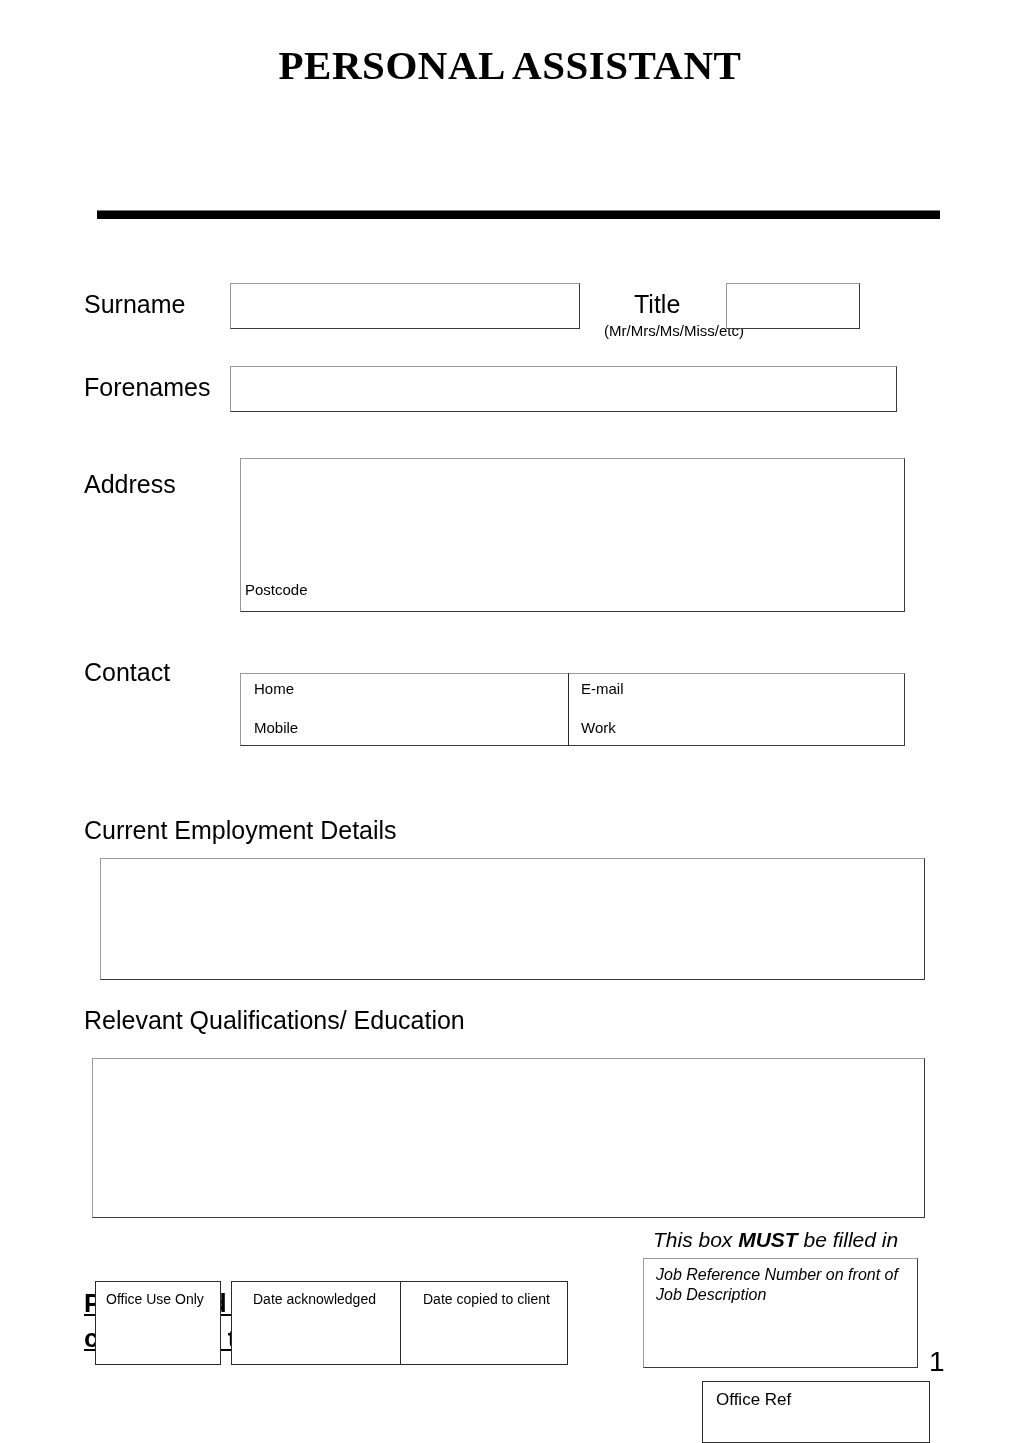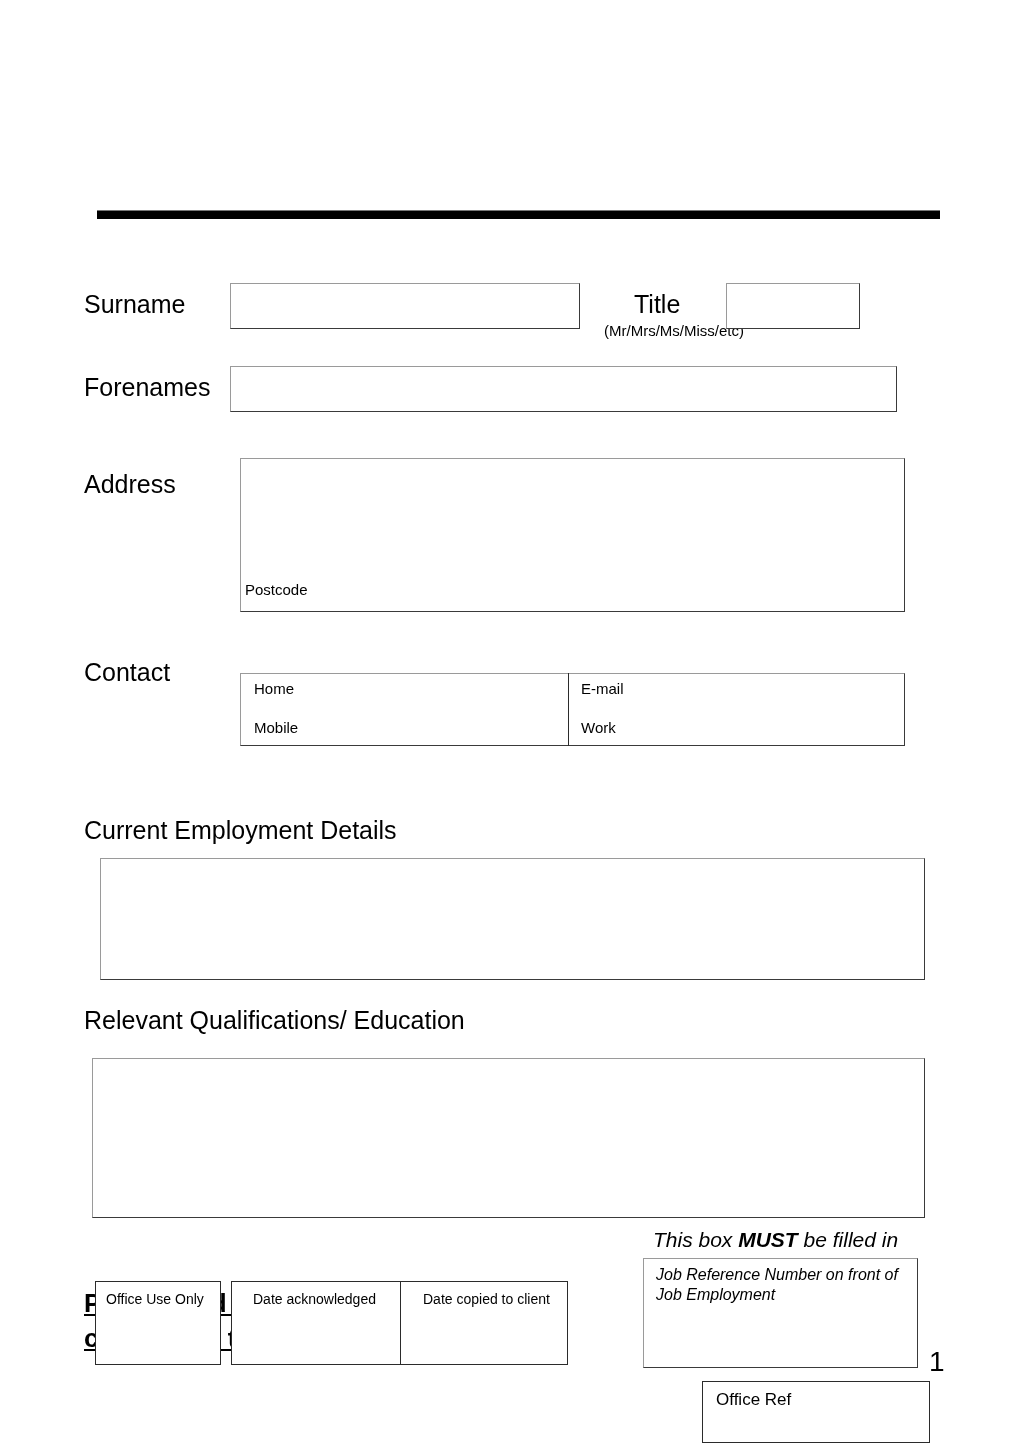--- a/index.html
+++ b/index.html
@@ -129,20 +129,21 @@
     white-space: nowrap;
     z-index: 1;
   }
   .titlebox-layer { z-index: 2; }
 </style>
 </head>
 <body>
 
 <div id="page">
 
+  <div class="title-main">PERSONAL ASSISTANT</div>
   <div class="rule"></div>
 
   <div class="lbl" style="left:84px; top:292px;">Surname</div>
   <div class="box" style="left:230px; top:283px; width:350px; height:46px;"></div>
 
   <div class="lbl" style="left:634px; top:292px;">Title</div>
   <div class="titlehint">(Mr/Mrs/Ms/Miss/etc)</div>
   <div class="box titlebox-layer" style="left:726px; top:283px; width:134px; height:46px;"></div>
 
   <div class="lbl" style="left:84px; top:375px;">Forenames</div>
@@ -176,21 +177,21 @@
 
   <div class="banner">
     <div>Please read carefully before</div>
     <div>completing this application</div>
   </div>
 
   <div class="must-text">
     <span>This box </span><b>MUST</b><span> be filled in</span>
   </div>
   <div class="box office-layer" style="left:643px; top:1258px; width:275px; height:110px;"></div>
-  <div class="jobref-note">Job Reference Number on front of Job Employment</div>
+  <div class="jobref-note">Job Reference Number on front of Job Description</div>
 
   <div class="box-flat office-layer" style="left:95px; top:1281px; width:126px; height:84px;"></div>
   <div class="inbox-label office-layer" style="left:106px; top:1291px; font-size:14px;">Office Use Only</div>
 
   <div class="box-flat office-layer" style="left:231px; top:1281px; width:337px; height:84px;"></div>
   <div class="office-layer" style="position:absolute; left:400px; top:1281px; width:1px; height:84px; background:#2b2b2b;"></div>
   <div class="inbox-label office-layer" style="left:253px; top:1291px; font-size:14px;">Date acknowledged</div>
   <div class="inbox-label office-layer" style="left:423px; top:1291px; font-size:14px;">Date copied to client</div>
 
   <div class="box-flat" style="left:702px; top:1381px; width:228px; height:62px;"></div>

